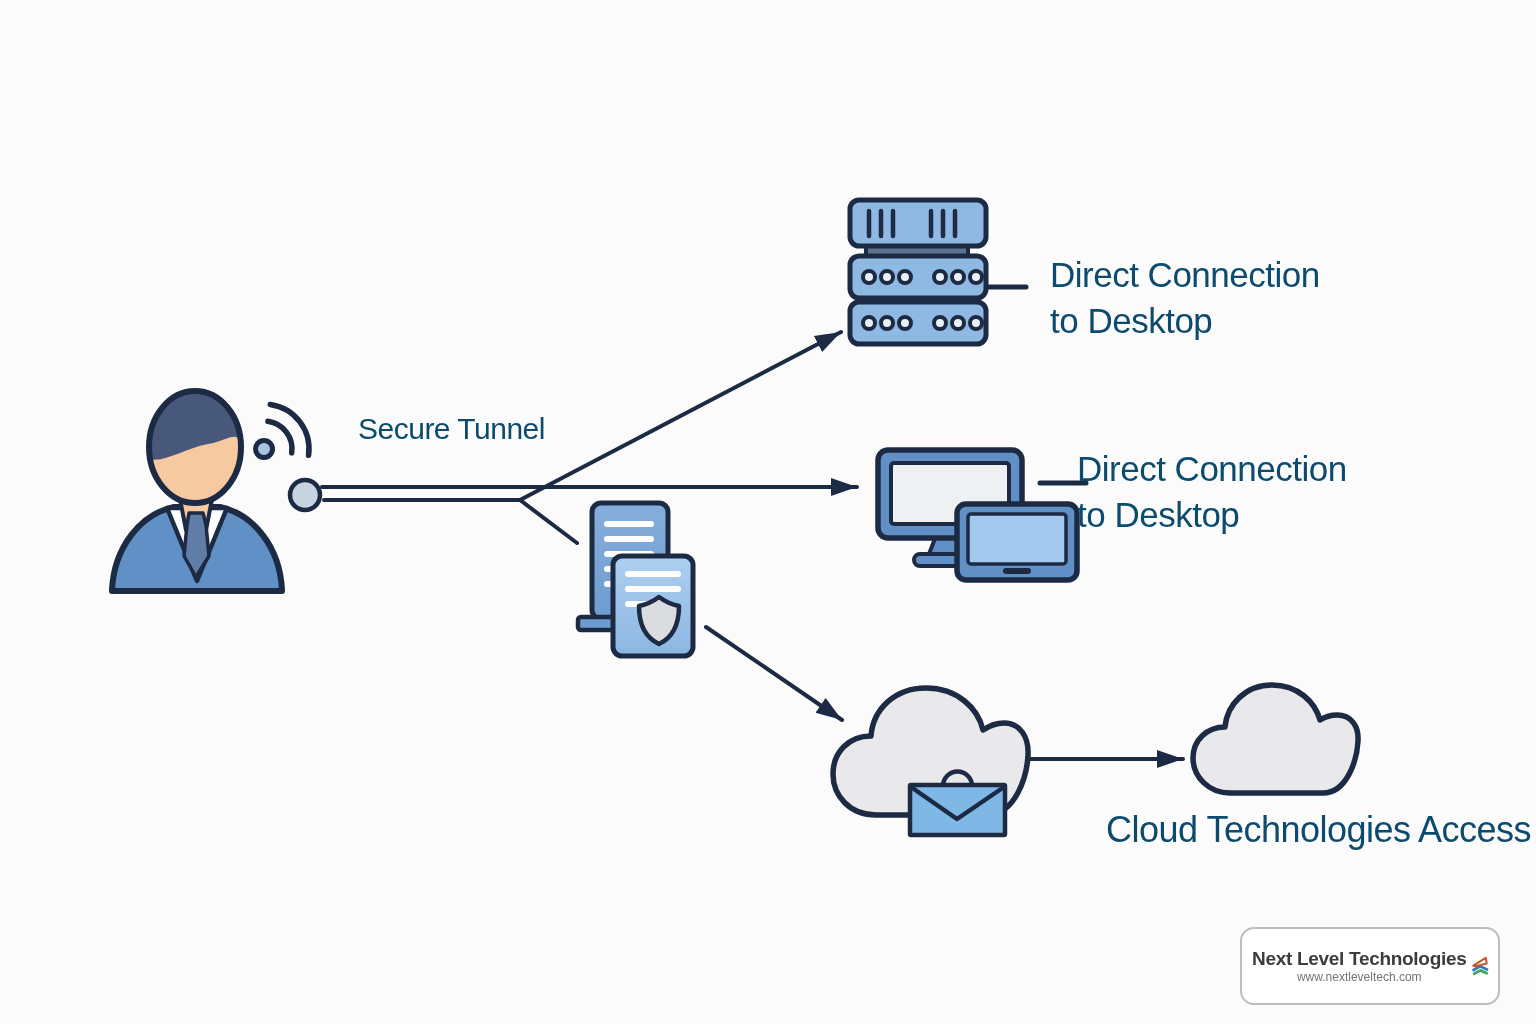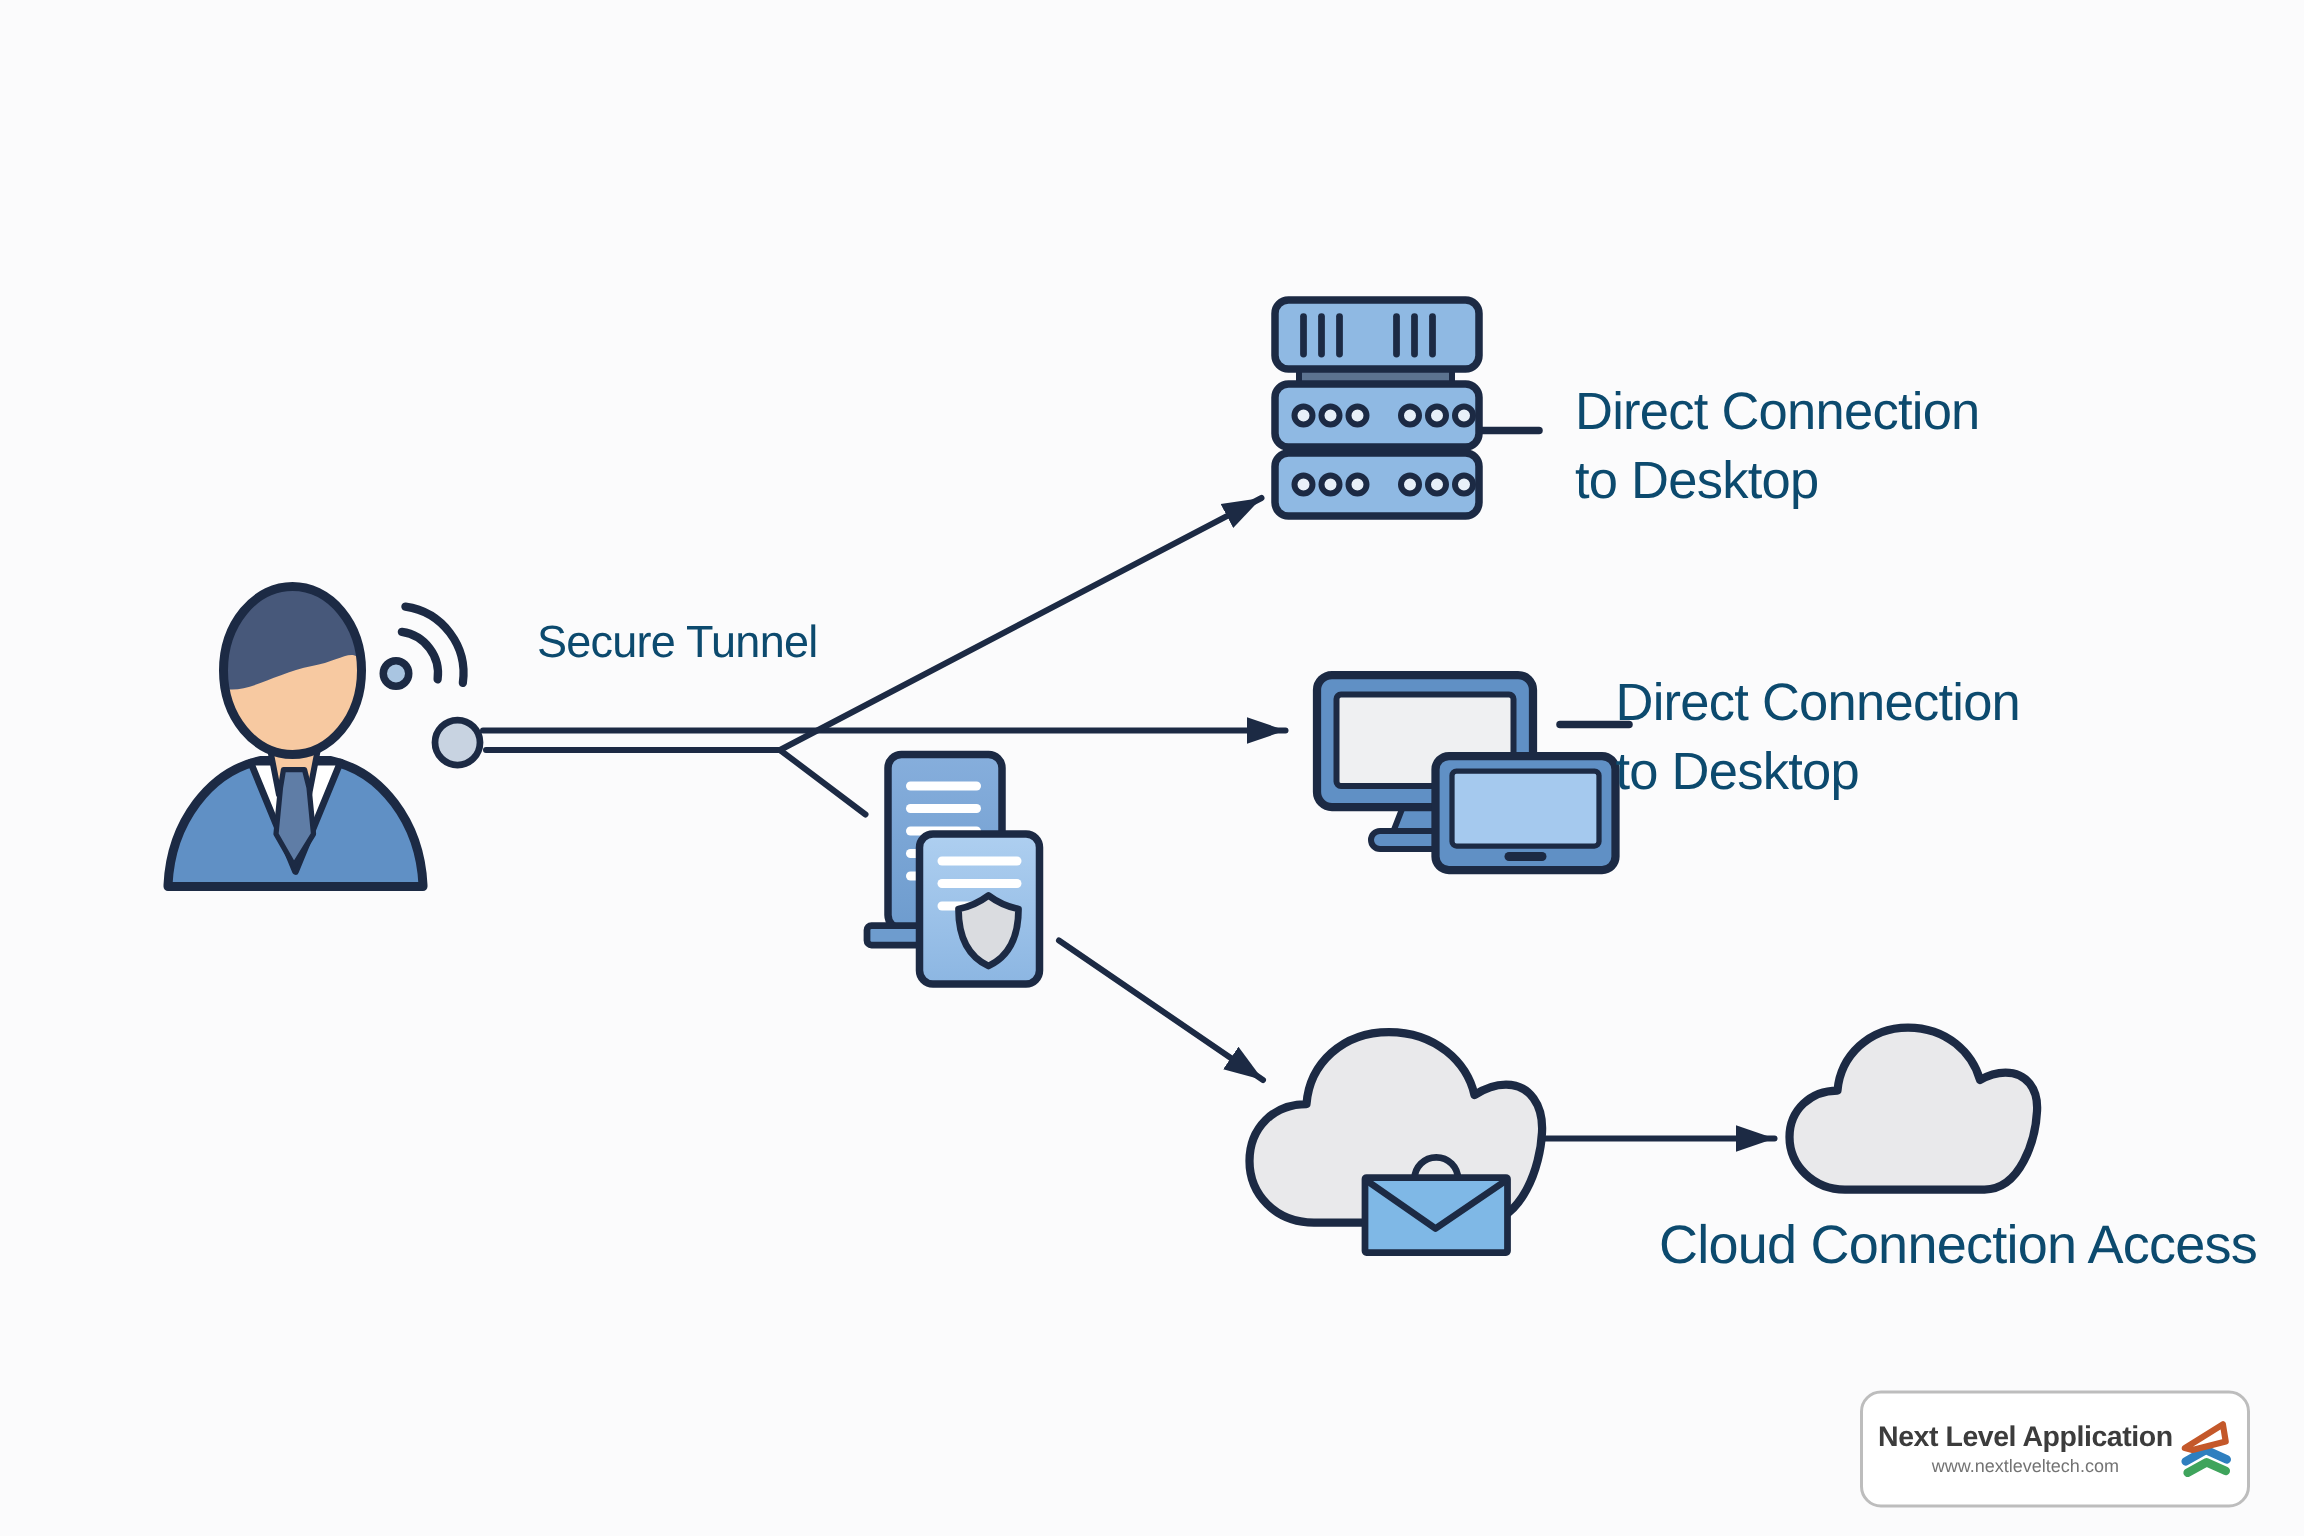--- a/index.html
+++ b/index.html
@@ -155,25 +155,25 @@
 <div class="label lbl-server">
   <div>Direct Connection</div>
   <div>to Desktop</div>
 </div>
 
 <div class="label lbl-desktop">
   <div>Direct Connection</div>
   <div>to Desktop</div>
 </div>
 
-<div class="label lbl-cloud">Cloud Connection Access</div>
+<div class="label lbl-cloud">Cloud Technologies Access</div>
 
 <div class="logo-card">
   <div class="logo-texts">
-    <div class="logo-title">Next Level Application</div>
+    <div class="logo-title">Next Level Technologies</div>
     <div class="logo-url">www.nextleveltech.com</div>
   </div>
   <svg width="54" height="60" viewBox="0 0 56 62">
     <path d="M7,56 L27,45 L47,54" fill="none" stroke="#3fa45c" stroke-width="9" stroke-linejoin="round" stroke-linecap="round"></path>
     <path d="M5,44 L26,32 L48,42" fill="none" stroke="#2e7fbf" stroke-width="9" stroke-linejoin="round" stroke-linecap="round"></path>
     <path d="M4,30 L44,5 L47,23 L12,32 Z" fill="none" stroke="#c4582a" stroke-width="6.5" stroke-linejoin="round" stroke-linecap="round"></path>
   </svg>
 </div>
 
 </body></html>

